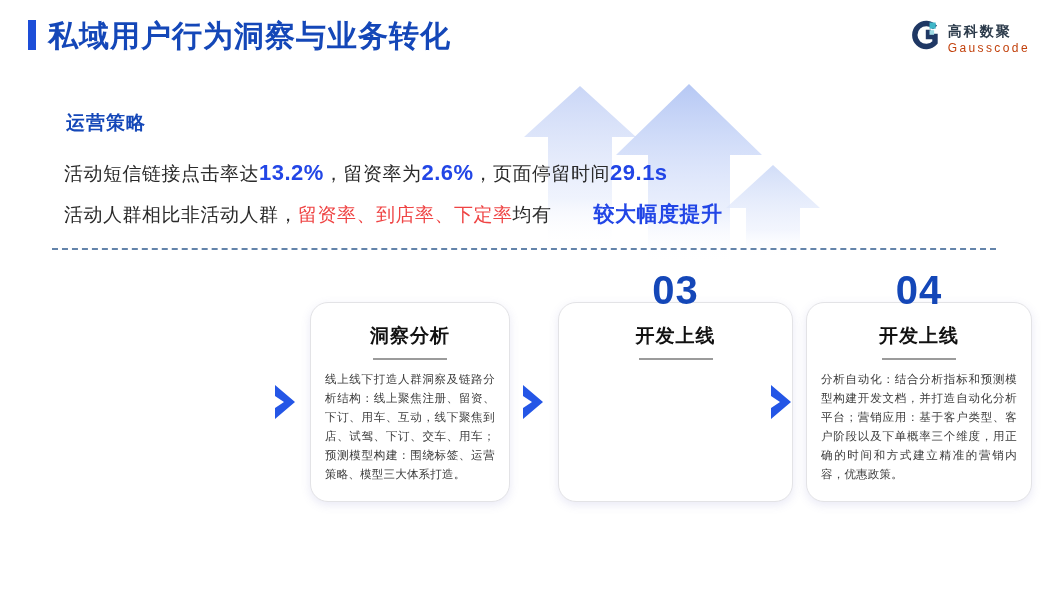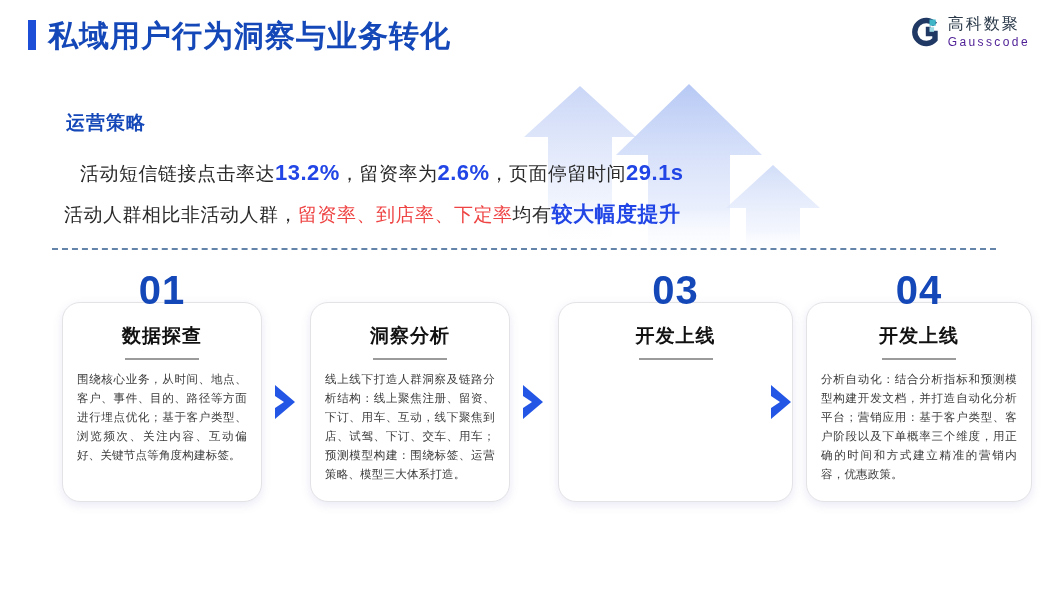--- a/index.html
+++ b/index.html
@@ -31,42 +31,42 @@
   }
 
   
   .logo{
     position:absolute; right:18px; top:16px;
     display:flex; align-items:center; gap:7px;
   }
   .logo-mark{ width:32px; height:32px; position:relative; flex:0 0 auto; }
   .logo-text{ display:flex; flex-direction:column; line-height:1; }
   .logo-cn{
-    font-size:16px; font-weight:normal; color:#2b3a4a; letter-spacing:2px;
+    font-size:14px; font-weight:bold; color:#2b3a4a; letter-spacing:2px;margin-top:8px;
   }
   .logo-en{
-    font-size:12px; color:#4c1d95; letter-spacing:2.4px; margin-top:4px;
+    font-size:12px; color:#c2410c; letter-spacing:2.4px; margin-top:4px;
   }
 
   
   .results{ position:absolute; left:0; top:100px; width:1048px; z-index:2; }
   .results-heading{
     position:absolute; left:66px; top:10px;
     font-size:19px; font-weight:bold; color:#1447b8;
     letter-spacing:1px; white-space:nowrap;
   }
   .results-line{
     position:absolute; left:64px;
     font-size:19px; color:#2b2b2b; white-space:nowrap; letter-spacing:.5px;
   }
-  .results-line.l1{ top:60px;margin-left:16px; }
+  .results-line.l1{ top:60px; }
   .results-line.l2{ top:100px; }
   .hl{ color:#2246e6; font-weight:bold; font-size:22px; }
   .bold{ font-weight:normal; color:#ef4444; }
-  .hl-phrase{ color:#2246e6; font-weight:bold; font-size:21px; }
+  .hl-phrase{ color:#2246e6; font-weight:bold; font-size:21px;margin-left:42px; }
 
   .divider{
     position:absolute; left:52px; top:148px; width:944px; height:0;
     border-top:2px dashed #4a6f9c; opacity:.85;
   }
 
   
   .steps{ position:absolute; left:0; top:272px; width:1048px; height:250px; z-index:2; }
   .step{ position:absolute; top:30px; }
   .step-num{
@@ -163,28 +163,20 @@
 
   <div class="results-line l2">
     <span>活动人群相比非活动人群，</span><span class="bold">留资率、到店率、下定率</span><span>均有</span><span class="hl-phrase">较大幅度提升</span>
   </div>
 
   <div class="divider"></div>
 </div>
 
 <div class="steps">
 
-  <div class="step" id="step-1">
-    <div class="step-num">01</div>
-    <div class="card">
-      <div class="card-title">数据探查</div>
-      <div class="card-rule"></div>
-      <div class="card-body">围绕核心业务，从时间、地点、客户、事件、目的、路径等方面进行埋点优化；基于客户类型、浏览频次、关注内容、互动偏好、关键节点等角度构建标签。</div>
-    </div>
-  </div>
 
   <svg class="chev" id="chev-1" viewBox="0 0 26 36" xmlns="http://www.w3.org/2000/svg">
     <path d="M3 1 L23 18 L3 35 L3 24 L12 18 L3 12 Z" fill="#2456e6"></path>
   </svg>
 
   <div class="step" id="step-2">
     <div class="card">
       <div class="card-title">洞察分析</div>
       <div class="card-rule"></div>
       <div class="card-body">线上线下打造人群洞察及链路分析结构：线上聚焦注册、留资、下订、用车、互动，线下聚焦到店、试驾、下订、交车、用车；预测模型构建：围绕标签、运营策略、模型三大体系打造。</div>

